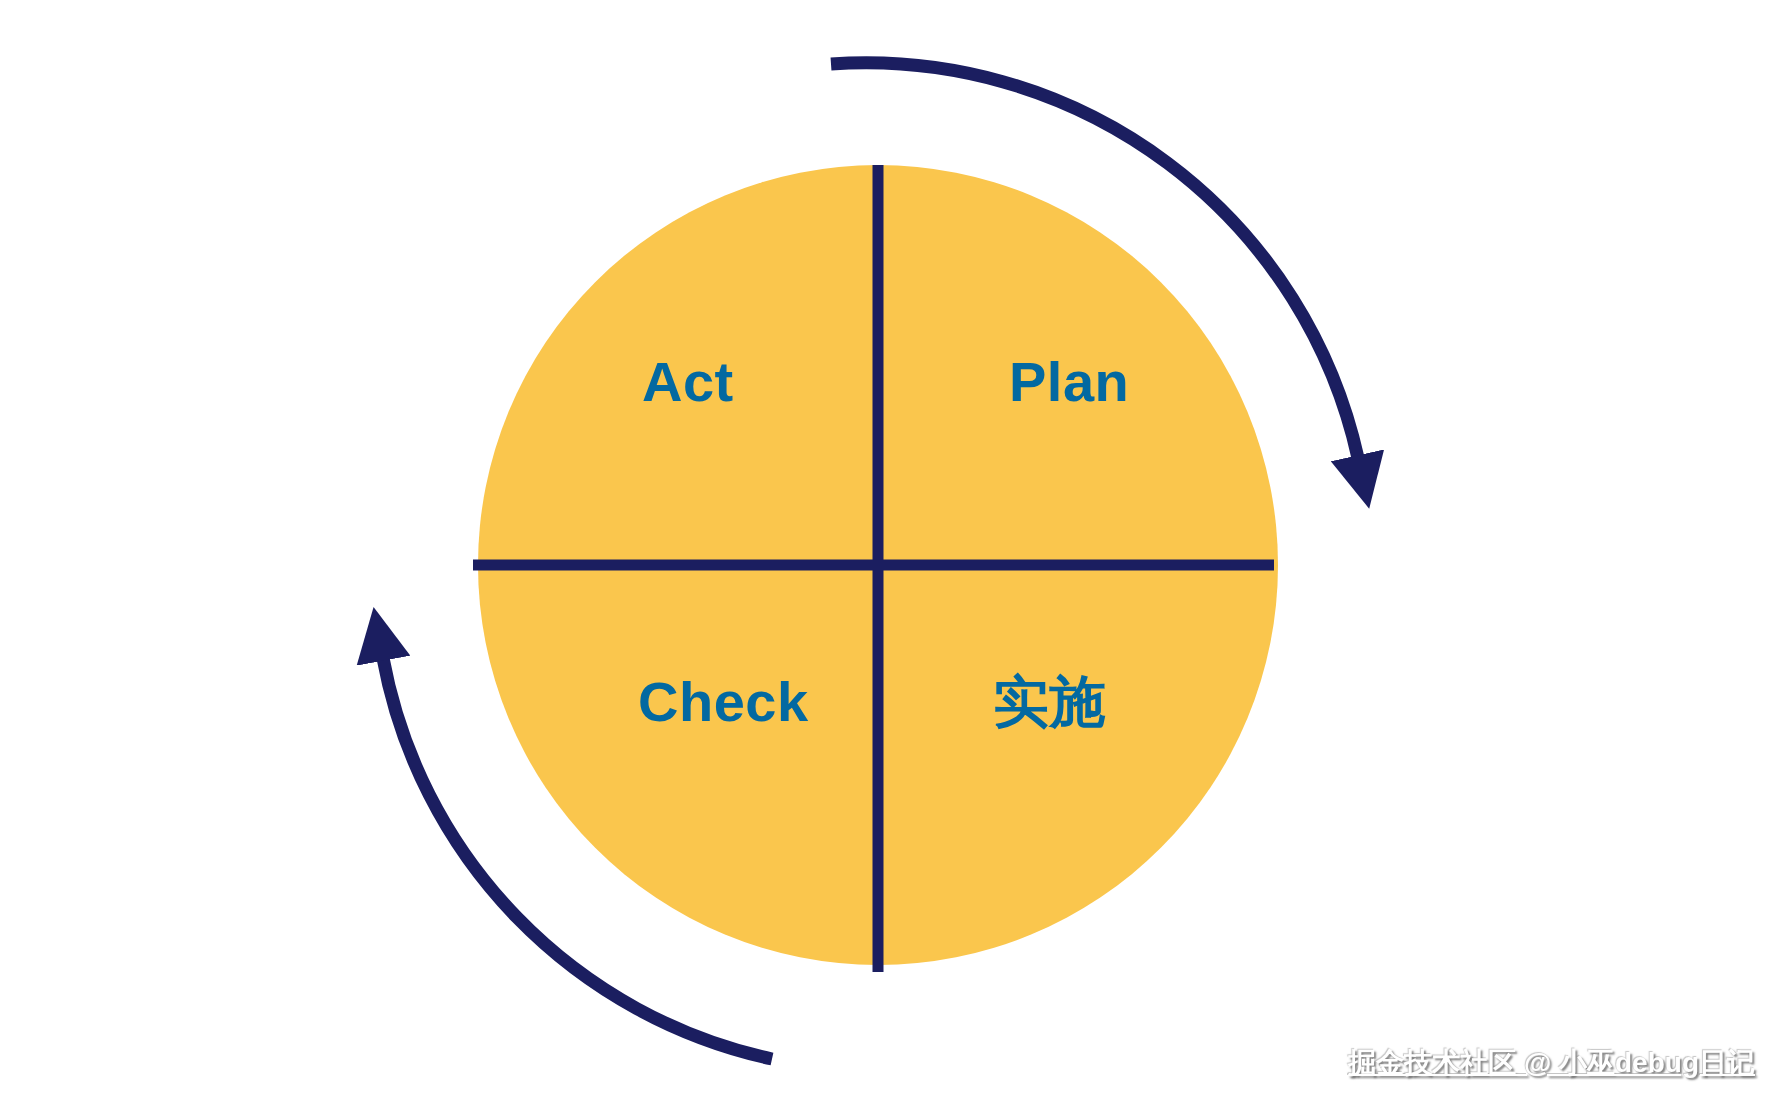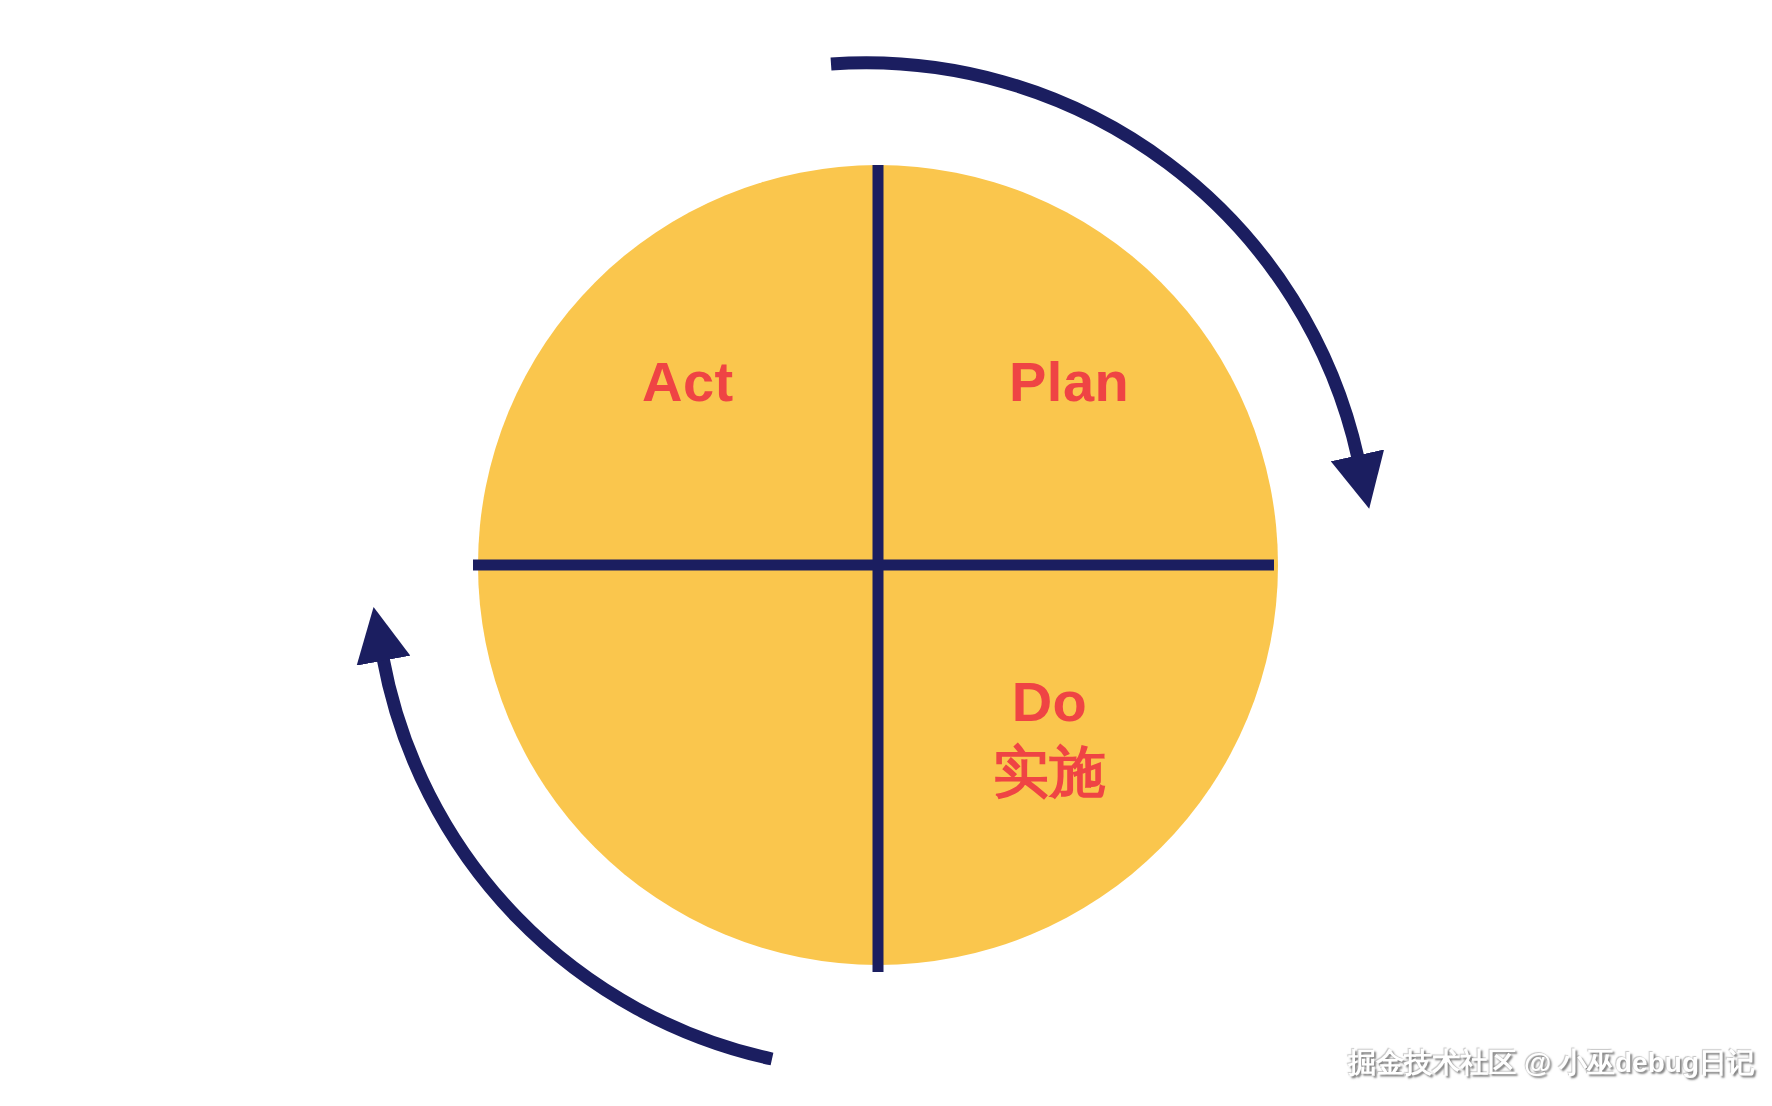--- a/index.html
+++ b/index.html
@@ -15,42 +15,42 @@
     overflow: hidden;
     font-family: "Liberation Sans", sans-serif;
   }
   .diagram-svg {
     position: absolute;
     left: 0;
     top: 0;
   }
   .q-label {
     position: absolute;
-    color: #ef4444;
+    color: #0369a1;
     font-size: 56px;
     line-height: 70px;
     font-weight: 600;
     letter-spacing: 0.5px;
     white-space: nowrap;
-    text-align: center;
   }
   .q-label .en, .q-label .zh { display: block; }
   .q-label-act   { left: 642px; top: 347px; }
   .q-label-plan  { left: 993px; top: 347px; margin-left: 16px; }
   .q-label-check { left: 638px; top: 667px; }
   .q-label-do    { left: 993px; top: 667px; }
   .watermark {
     position: absolute;
     right: 17px;
     bottom: 24px;
     font-size: 28px;
     font-weight: 700;
     color: #ffffff;
     text-shadow: 2px 2px 2px rgba(110,110,110,0.85), -1px -1px 1px rgba(160,160,160,0.6);
     white-space: nowrap;
+    text-decoration: underline;
   }
 </style>
 </head>
 <body>
 
 <div class="canvas">
 
   <svg class="diagram-svg" width="1772" height="1106" viewBox="0 0 1772 1106">
     <defs>
       <marker id="arrowhead" viewBox="0 0 10 10" refX="0.5" refY="5" markerWidth="4.2" markerHeight="4.2" orient="auto" markerUnits="strokeWidth">
@@ -69,22 +69,22 @@
 
   <div class="q-label q-label-act">
     <span class="en">Act</span>
   </div>
 
   <div class="q-label q-label-plan">
     <span class="en">Plan</span>
   </div>
 
   <div class="q-label q-label-check">
+    <span class="en">Check</span>
   </div>
 
   <div class="q-label q-label-do">
-    <span class="en">Do</span>
     <span class="zh">实施</span>
   </div>
 
   <div class="watermark">掘金技术社区 @ 小巫debug日记</div>
 
 </div>
 
 </body></html>

